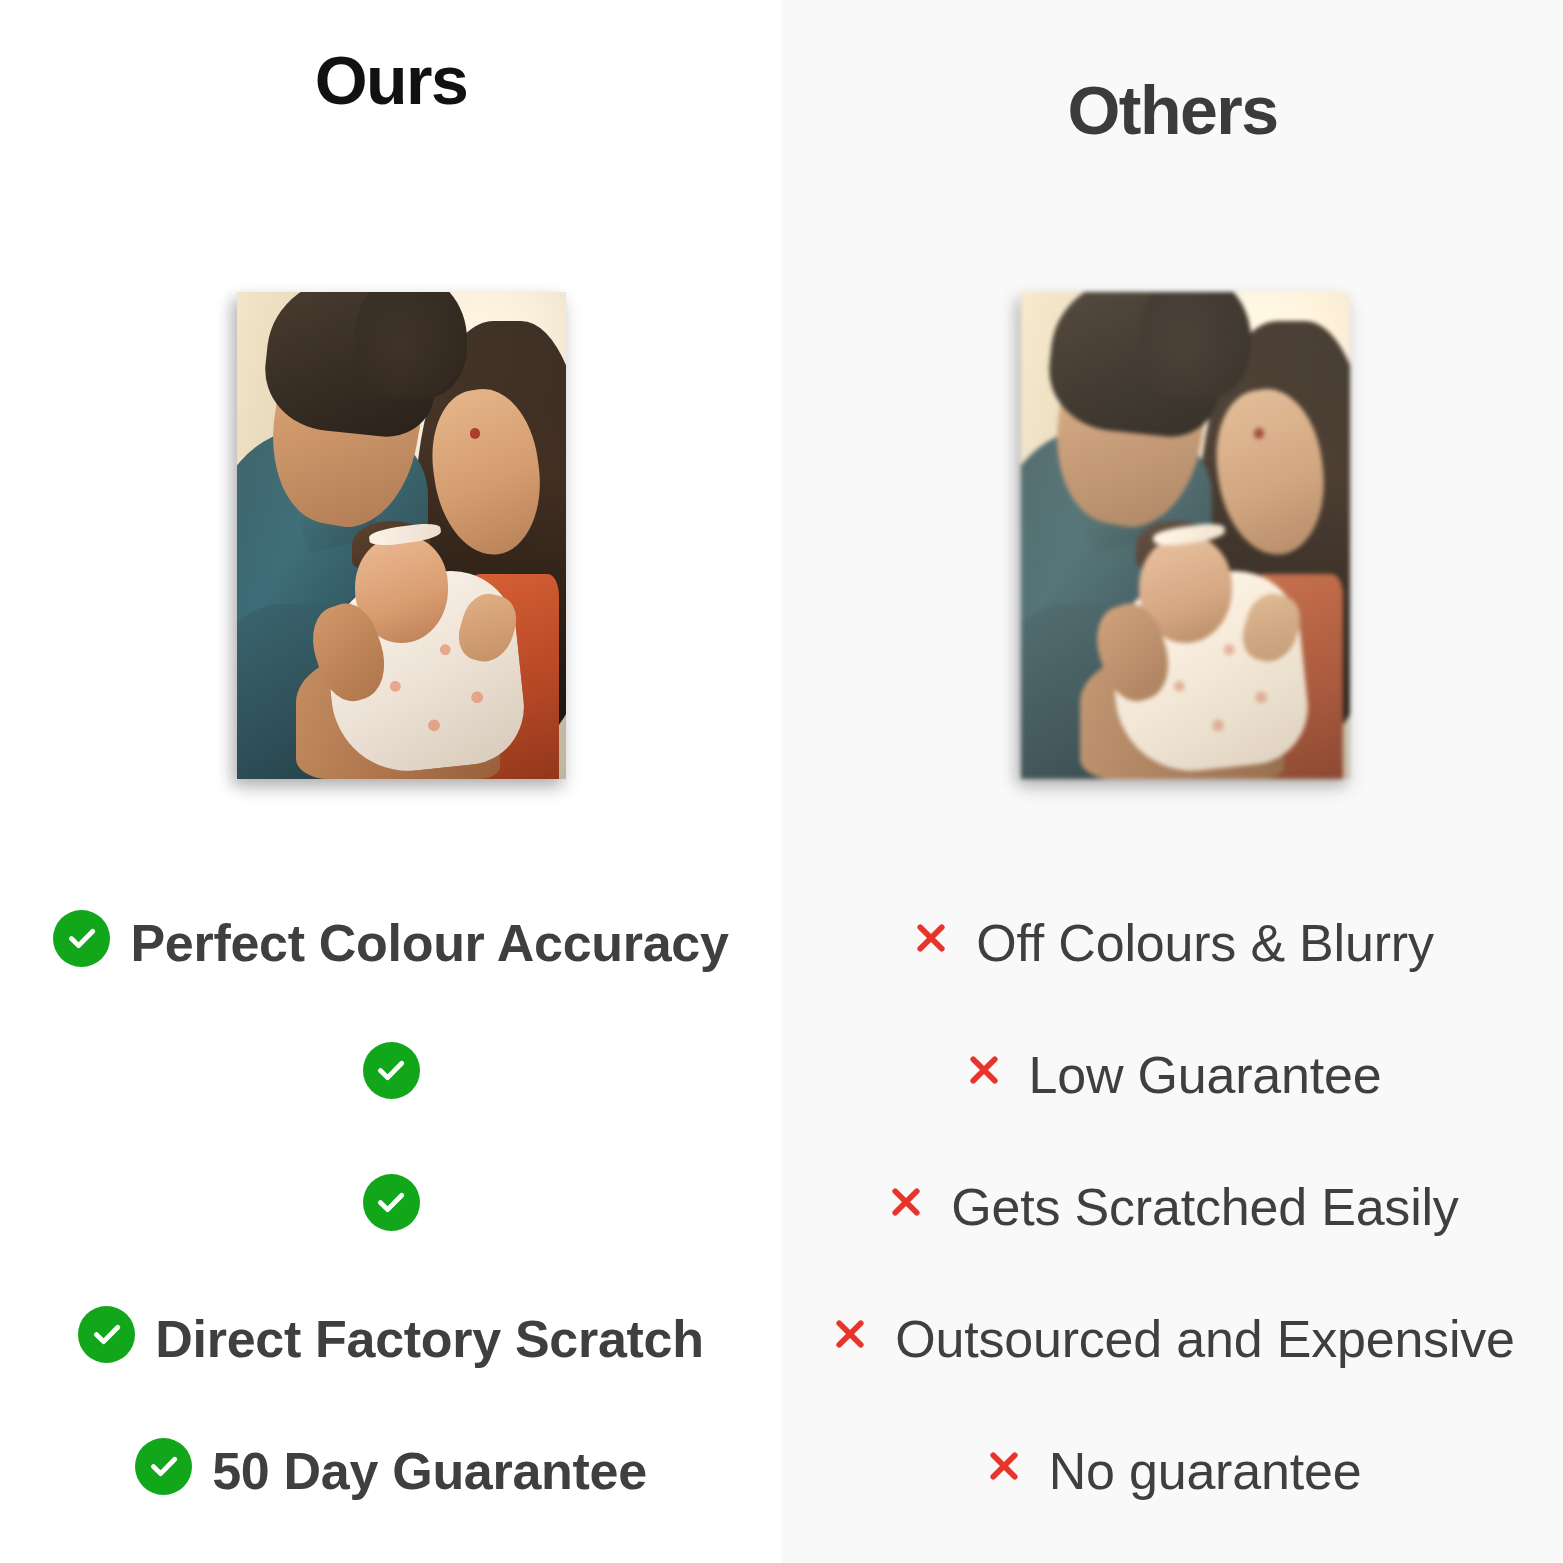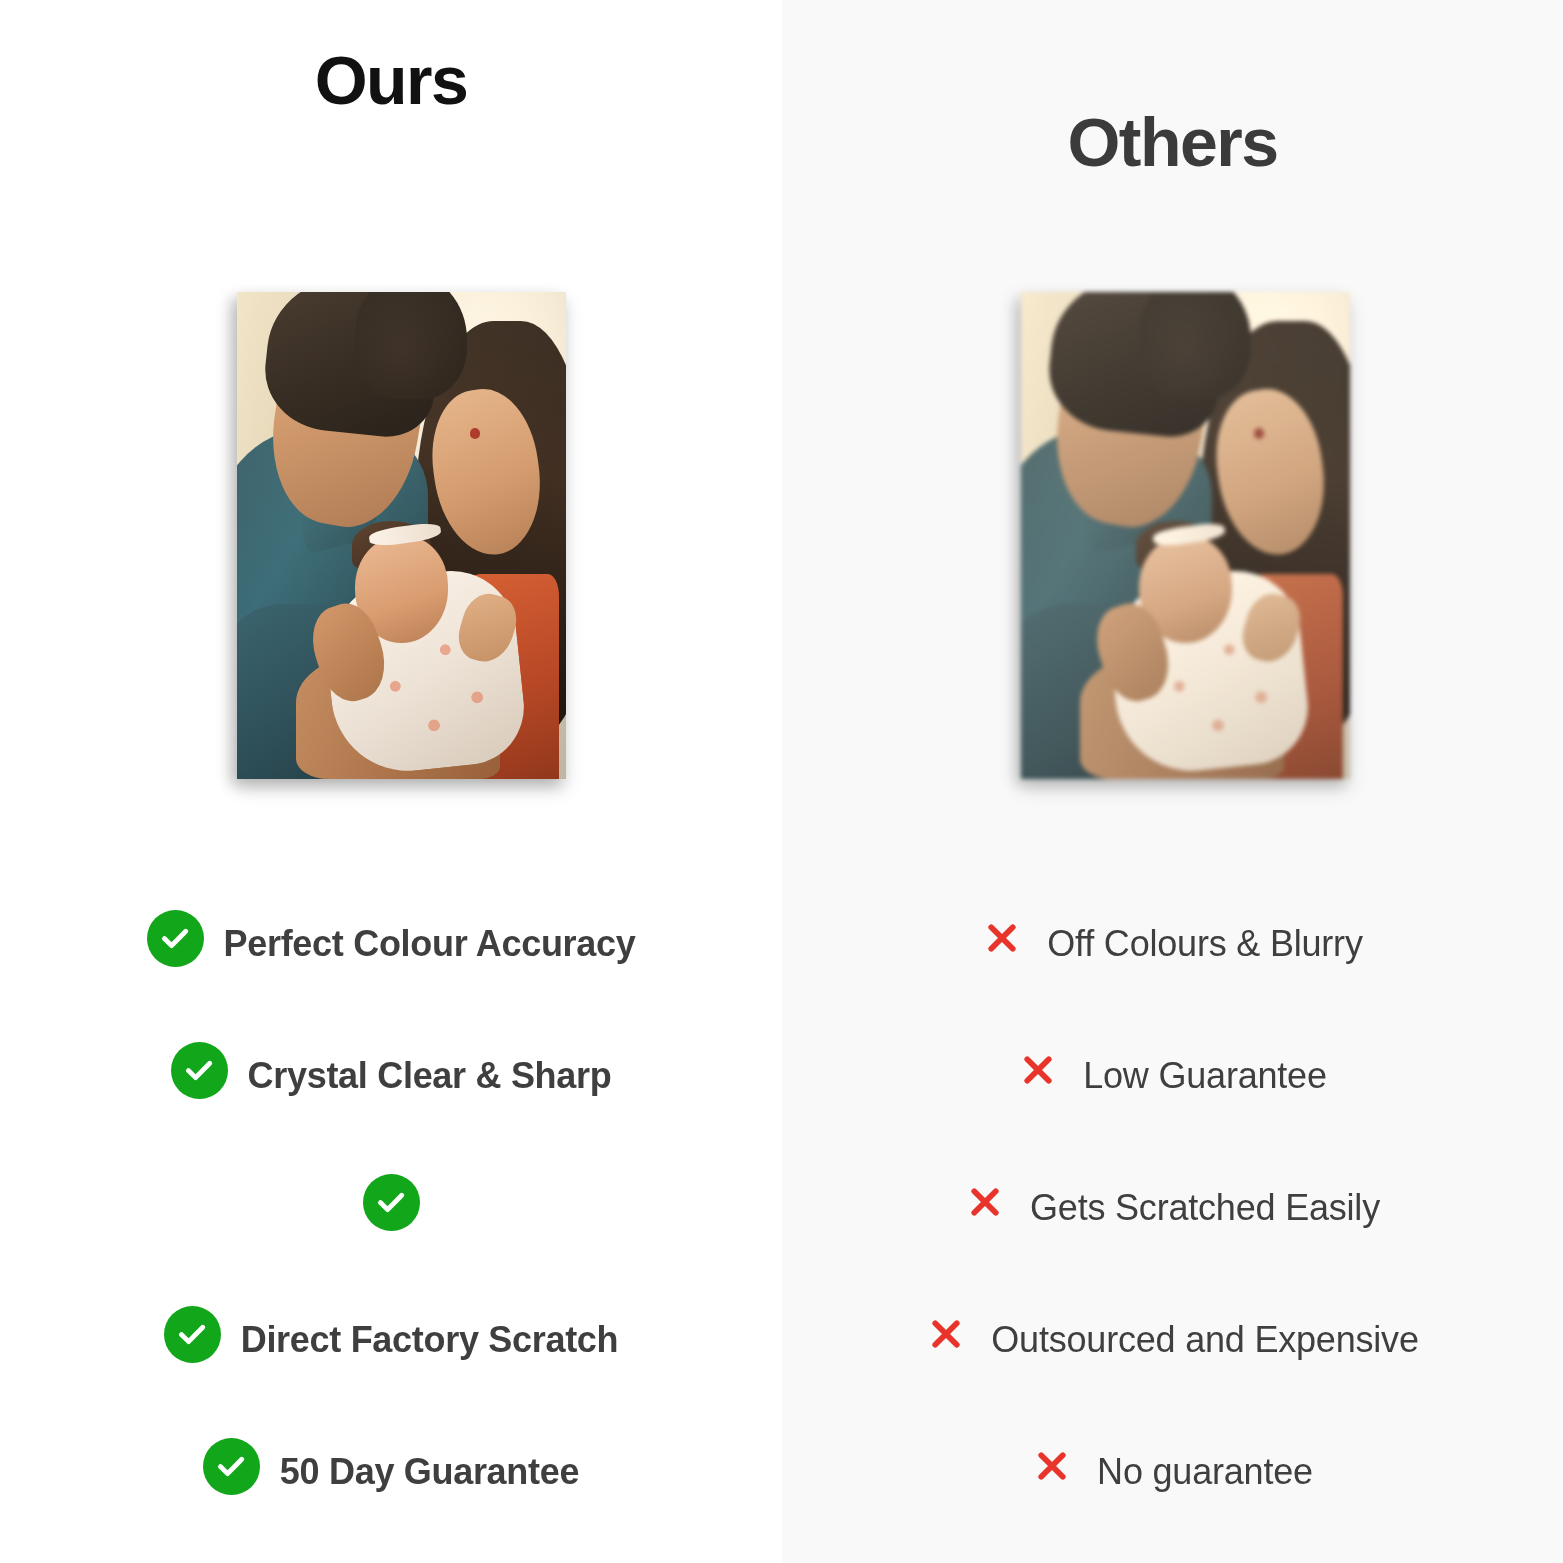--- a/index.html
+++ b/index.html
@@ -15,21 +15,21 @@
   .panel-left{width:782px;background:#ffffff;}
   .panel-right{width:781px;background:#f9f9f9;}
 
   .heading{
     width:100%;text-align:center;
     font-size:68px;font-weight:bold;
     letter-spacing:-1.5px;
     line-height:1;
   }
   .heading-ours{color:#111111;}
-  .heading-others{margin-top:108px;color:#3b3b3b;}
+  .heading-others{margin-top:76px;color:#3b3b3b;}
 
   
   .photo-wrap{
     position:absolute;
     top:292px;
     width:329px;height:487px;
   }
   .photo-wrap.left{left:237px;}
   .photo-wrap.right{left:239px;}
   .photo{
@@ -187,21 +187,21 @@
     display:flex;align-items:center;justify-content:center;
   }
   .check-icon svg{display:block;}
   .cross-icon{
     flex:0 0 auto;
     width:40px;height:40px;
     display:flex;align-items:center;justify-content:center;
   }
   .cross-icon svg{display:block;}
   .row-label{
-    font-size:36px;
+    font-size:52px;
     color:#3f3f3f;
     line-height:1.1;
     white-space:nowrap;
     margin-top:12px;
   }
   .panel-left .row-label{font-weight:bold;letter-spacing:-.3px;}
   .panel-right .row-label{font-weight:normal;letter-spacing:-.2px;}
   .panel-right .row{gap:25px;}
 </style>
 </head>
@@ -251,21 +251,20 @@
         </span>
         <span class="row-label">Perfect Colour Accuracy</span>
       </div>
 
       <div class="row">
         <span class="check-icon">
           <svg width="34" height="34" viewBox="0 0 24 24" aria-hidden="true">
             <path d="M4.5 12.4 L9.6 17.4 L19.6 7.2" fill="none" stroke="#ffffff" stroke-width="3.4" stroke-linecap="round" stroke-linejoin="round"></path>
           </svg>
         </span>
-        <span class="row-label">Crystal Clear &amp; Sharp</span>
       </div>
 
       <div class="row">
         <span class="check-icon">
           <svg width="34" height="34" viewBox="0 0 24 24" aria-hidden="true">
             <path d="M4.5 12.4 L9.6 17.4 L19.6 7.2" fill="none" stroke="#ffffff" stroke-width="3.4" stroke-linecap="round" stroke-linejoin="round"></path>
           </svg>
         </span>
       </div>
 

